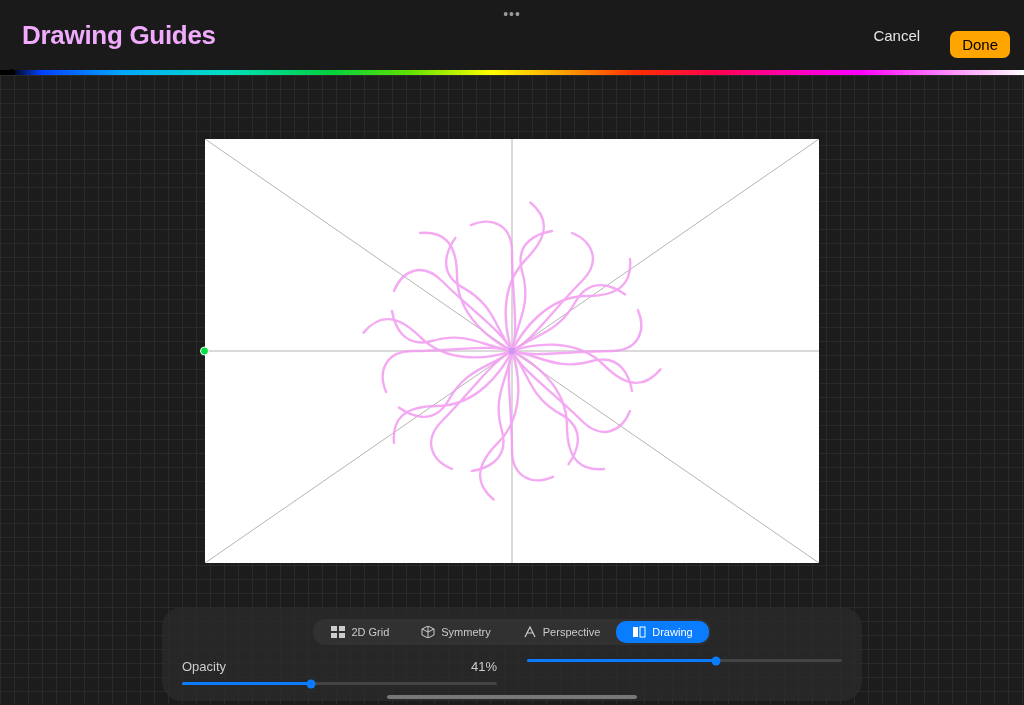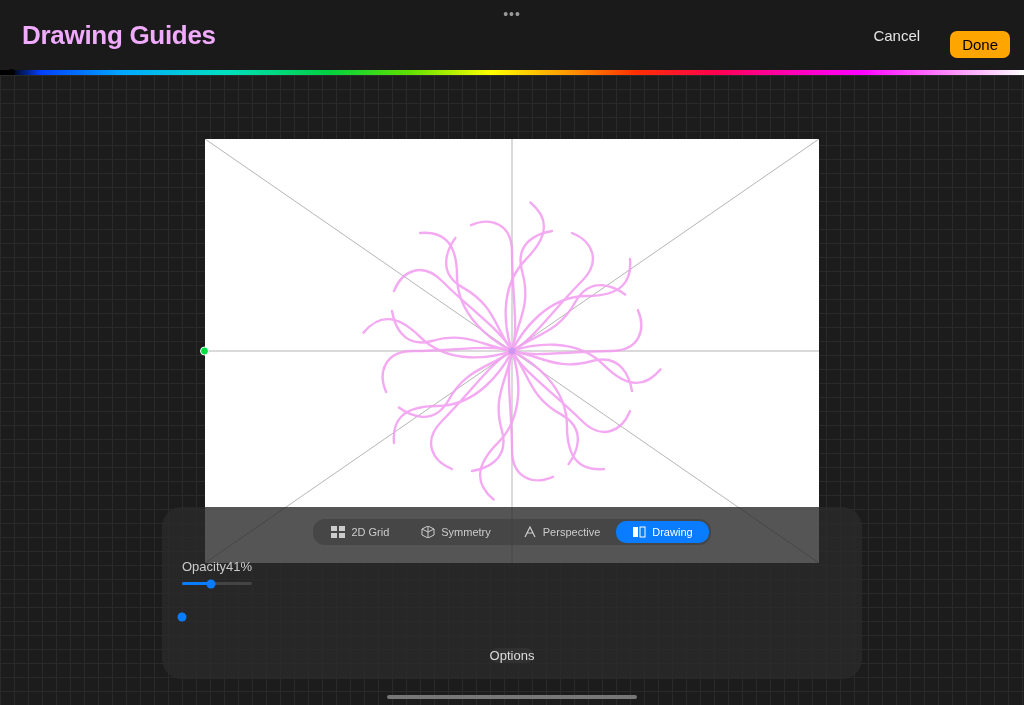--- a/index.html
+++ b/index.html
@@ -115,21 +115,21 @@
     width: 9px;
     height: 9px;
     background: #00e040;
     border-radius: 50%;
     border: 1px solid #fff;
     cursor: pointer;
     z-index: 5;
   }
   .controls-panel {
     position: absolute;
-    bottom: 26px;
+    bottom: 4px;
     left: 50%;
     transform: translateX(-50%);
     width: 700px;
     background: #2a2a2acc;
     border-radius: 20px;
     padding: 12px 20px 16px;
     display: flex;
     flex-direction: column;
     align-items: center;
   }
@@ -159,21 +159,20 @@
   .seg-icon {
     display: inline-flex;
     width: 14px;
     height: 12px;
   }
   .sliders-row {
     display: flex;
     width: 100%;
     align-items: flex-start;
     gap: 30px;
-    flex-direction: column;
   }
   .slider-group {
     flex: 1;
     display: flex;
     flex-direction: column;
     gap: 8px;
     min-width: 0;
   }
   .slider-label-row {
     display: flex;
@@ -340,19 +339,18 @@
             <div class="slider-fill" style="width:41%"></div>
             <div class="slider-knob" style="left:41%"></div>
           </div>
         </div>
         <div class="slider-group">
           <div class="slider-track">
             <div class="slider-fill" style="width:60%"></div>
             <div class="slider-knob" style="left:60%"></div>
           </div>
         </div>
-        <button class="options-btn">Options</button>
       </div>
     </div>
   </div>
 
   <div class="home-indicator"></div>
 </div>
 
 </body></html>

